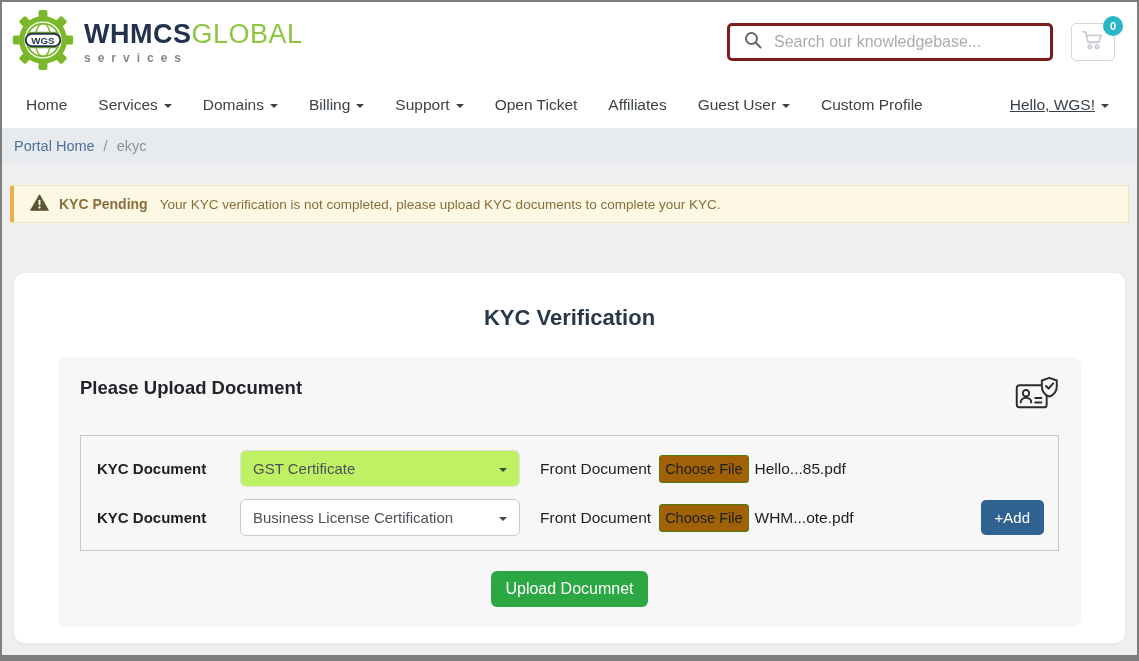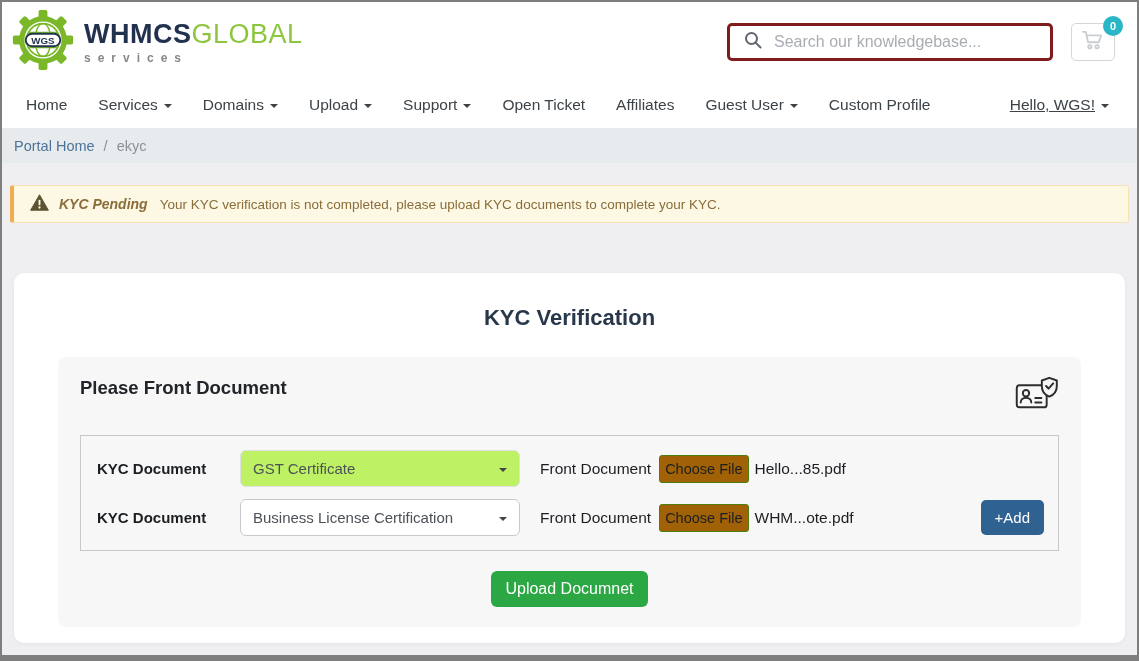--- a/index.html
+++ b/index.html
@@ -78,21 +78,21 @@
   
   .alert {
     margin: 22px 8px 0 8px; height: 38px;
     background: #fcf8e3;
     border: 1px solid #f5e3b3;
     border-left: 4px solid #f0ad4e;
     border-radius: 3px;
     display: flex; align-items: center; gap: 10px;
     padding: 0 16px; color: #8a6d3b; font-size: 13.5px;
   }
-  .alert-title { font-weight: bold; font-size: 14px; margin-right: 2px; font-style: italic; }
+  .alert-title { font-weight: bold; font-size: 14px; margin-right: 2px; }
 
   
   .card {
     margin: 50px 12px 0 12px;
     background: #fff; border-radius: 10px;
     box-shadow: 0 1px 4px rgba(0,0,0,0.05);
     padding: 32px 44px 24px 44px;
     height: 370px;
   }
   .card-title {
@@ -209,21 +209,21 @@
       </a>
     <a class="nav-item">
         <span>Services</span>
         <span class="caret"></span>
       </a>
     <a class="nav-item">
         <span>Domains</span>
         <span class="caret"></span>
       </a>
     <a class="nav-item">
-        <span>Upload</span>
+        <span>Billing</span>
         <span class="caret"></span>
       </a>
     <a class="nav-item">
         <span>Support</span>
         <span class="caret"></span>
       </a>
     <a class="nav-item">
         <span>Open Ticket</span>
       </a>
     <a class="nav-item">
@@ -258,21 +258,21 @@
     </span>
     <span class="alert-title">KYC Pending</span>
     <span class="alert-message">Your KYC verification is not completed, please upload KYC documents to complete your KYC.</span>
   </div>
 
   <div class="card">
     <div class="card-title">KYC Verification</div>
 
     <div class="panel">
       <div class="panel-head">
-        <span class="panel-title">Please Front Document</span>
+        <span class="panel-title">Please Upload Document</span>
         <span class="panel-icon">
           <svg width="44" height="40" viewBox="0 0 50 44" fill="none" stroke="#2c2c2c" stroke-width="2.2" stroke-linecap="round" stroke-linejoin="round">
             <rect x="2" y="11" width="34" height="25" rx="3"></rect>
             <circle cx="12.5" cy="20" r="3.6"></circle>
             <path d="M6.5 30.5c0-3.2 2.7-5.3 6-5.3s6 2.1 6 5.3"></path>
             <path d="M23 25.5h7 M23 30.5h7"></path>
             <path d="M39 2.5l8.5 3v6.5c0 6-3.8 10-8.5 11.8C34.3 22 30.5 18 30.5 12V5.5z" fill="#f7f7f8"></path>
             <path d="M35.3 11.8l2.8 3 5.3-6"></path>
           </svg>
         </span>

